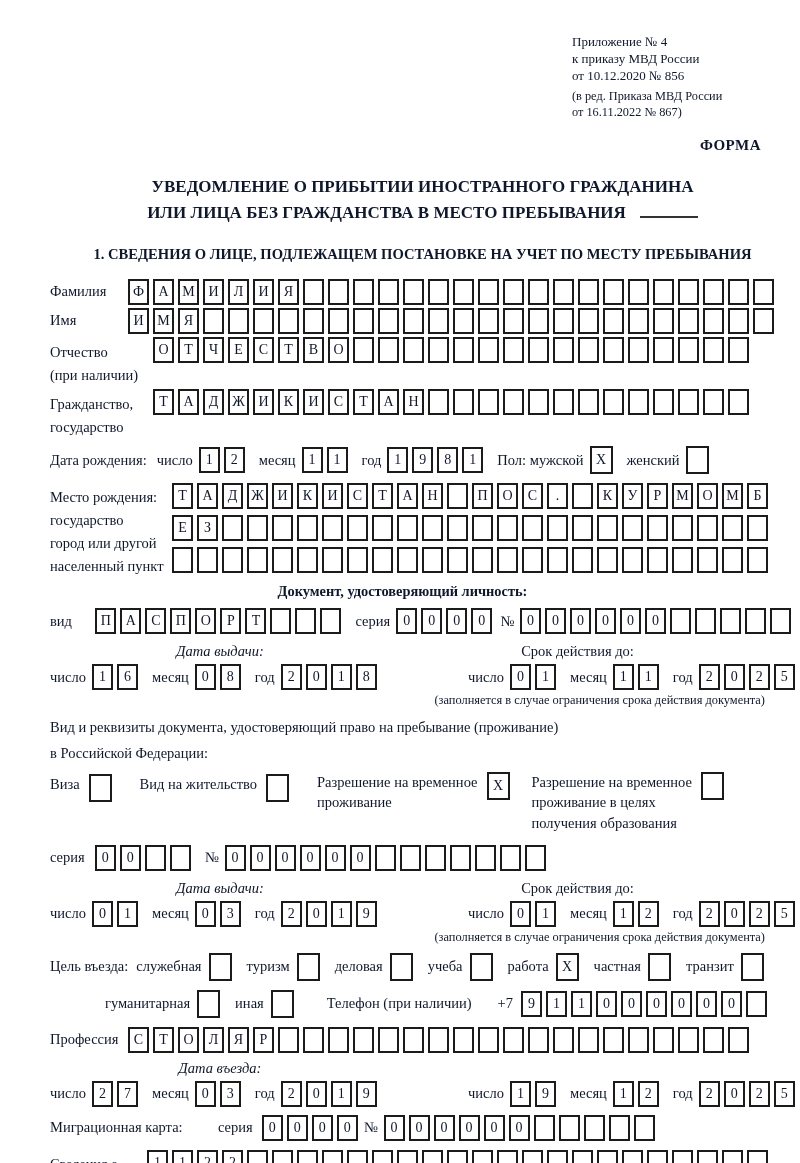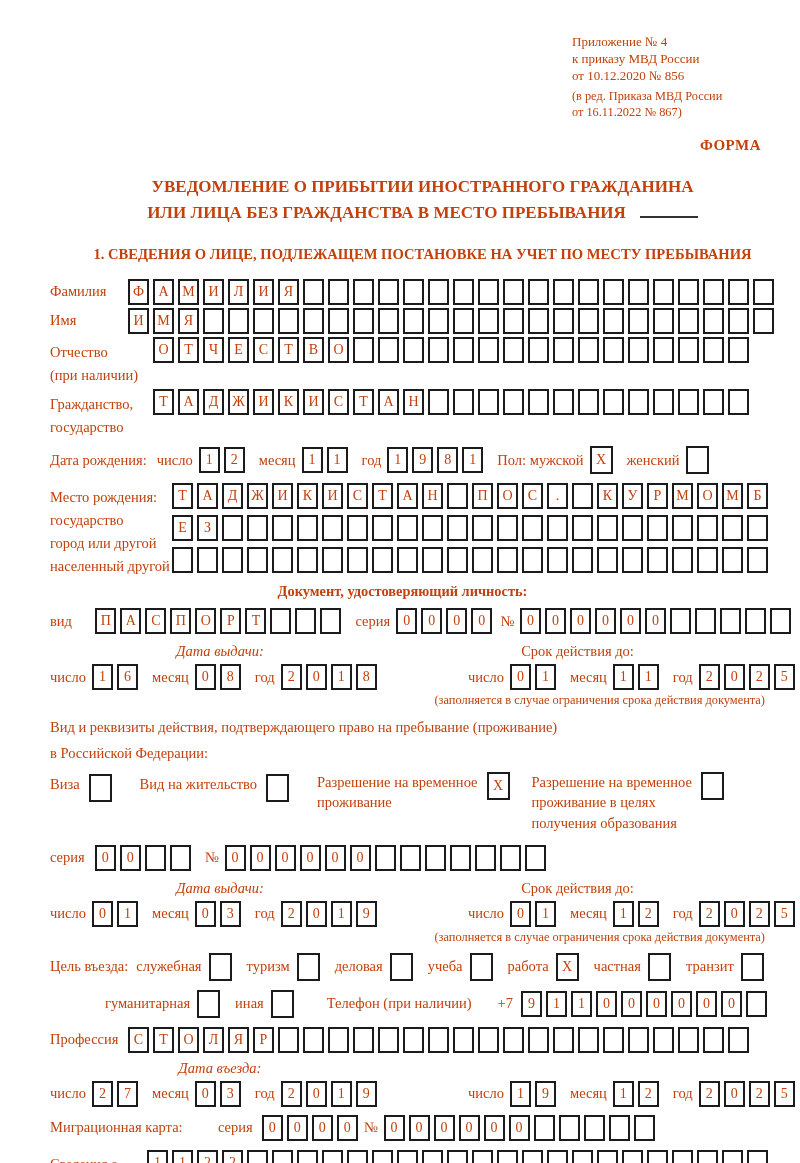--- a/index.html
+++ b/index.html
@@ -1,18 +1,18 @@
 <!DOCTYPE html>
 <html lang="ru"><head>
 <meta charset="utf-8">
 <style>
   * { margin:0; padding:0; box-sizing:border-box; }
   html,body { background:#ffffff; }
   .page {
-    width:800px; height:1163px; background:#fff; color:#c2410c;
+    width:800px; height:1163px; background:#fff; color:#0f172a;
     font-family:"Liberation Serif","DejaVu Serif",serif;
     font-size:14.5px; padding:34px 5px 0 50px; position:relative; overflow:hidden;
   }
   
   .hdr-right { margin-left:auto; width:195px; margin-right:28px; font-size:13px; line-height:1.3; }
   .hdr-right .hline { white-space:nowrap; }
   .hdr-right .hline.small { font-size:12.3px; }
   .hdr-right .gap { height:4px; }
   .forma { text-align:right; margin:16px 34px 0 0; font-weight:bold; font-size:15px; letter-spacing:.5px; }
   
@@ -249,21 +249,21 @@
     <span class="boxrow">
         <span class="cbox chk"></span>
       </span>
   </div>
 
   <div class="bp">
     <div class="bp-labels">
       <div>Место рождения:</div>
       <div>государство</div>
       <div>город или другой</div>
-      <div>населенный другой</div>
+      <div>населенный пункт</div>
     </div>
     <div class="bp-rows">
       <div class="boxrow">
           <span class="cbox">Т</span>
           <span class="cbox">А</span>
           <span class="cbox">Д</span>
           <span class="cbox">Ж</span>
           <span class="cbox">И</span>
           <span class="cbox">К</span>
           <span class="cbox">И</span>
@@ -418,21 +418,21 @@
             <span class="cbox">2</span>
             <span class="cbox">0</span>
             <span class="cbox">2</span>
             <span class="cbox">5</span>
           </span>
       </div>
     </div>
   </div>
   <div class="note">(заполняется в случае ограничения срока действия документа)</div>
 
-  <div class="intro">Вид и реквизиты действия, подтверждающего право на пребывание (проживание)</div>
+  <div class="intro">Вид и реквизиты документа, удостоверяющий право на пребывание (проживание)</div>
   <div class="intro">в Российской Федерации:</div>
   <div class="optrow">
     <div class="optpair mr24 pt2">
       <span class="optlines">Виза</span>
       <span class="boxrow">
           <span class="cbox chk"></span>
         </span>
     </div>
     <div class="optpair mr24 pt2">
       <span class="optlines">Вид на жительство</span>

